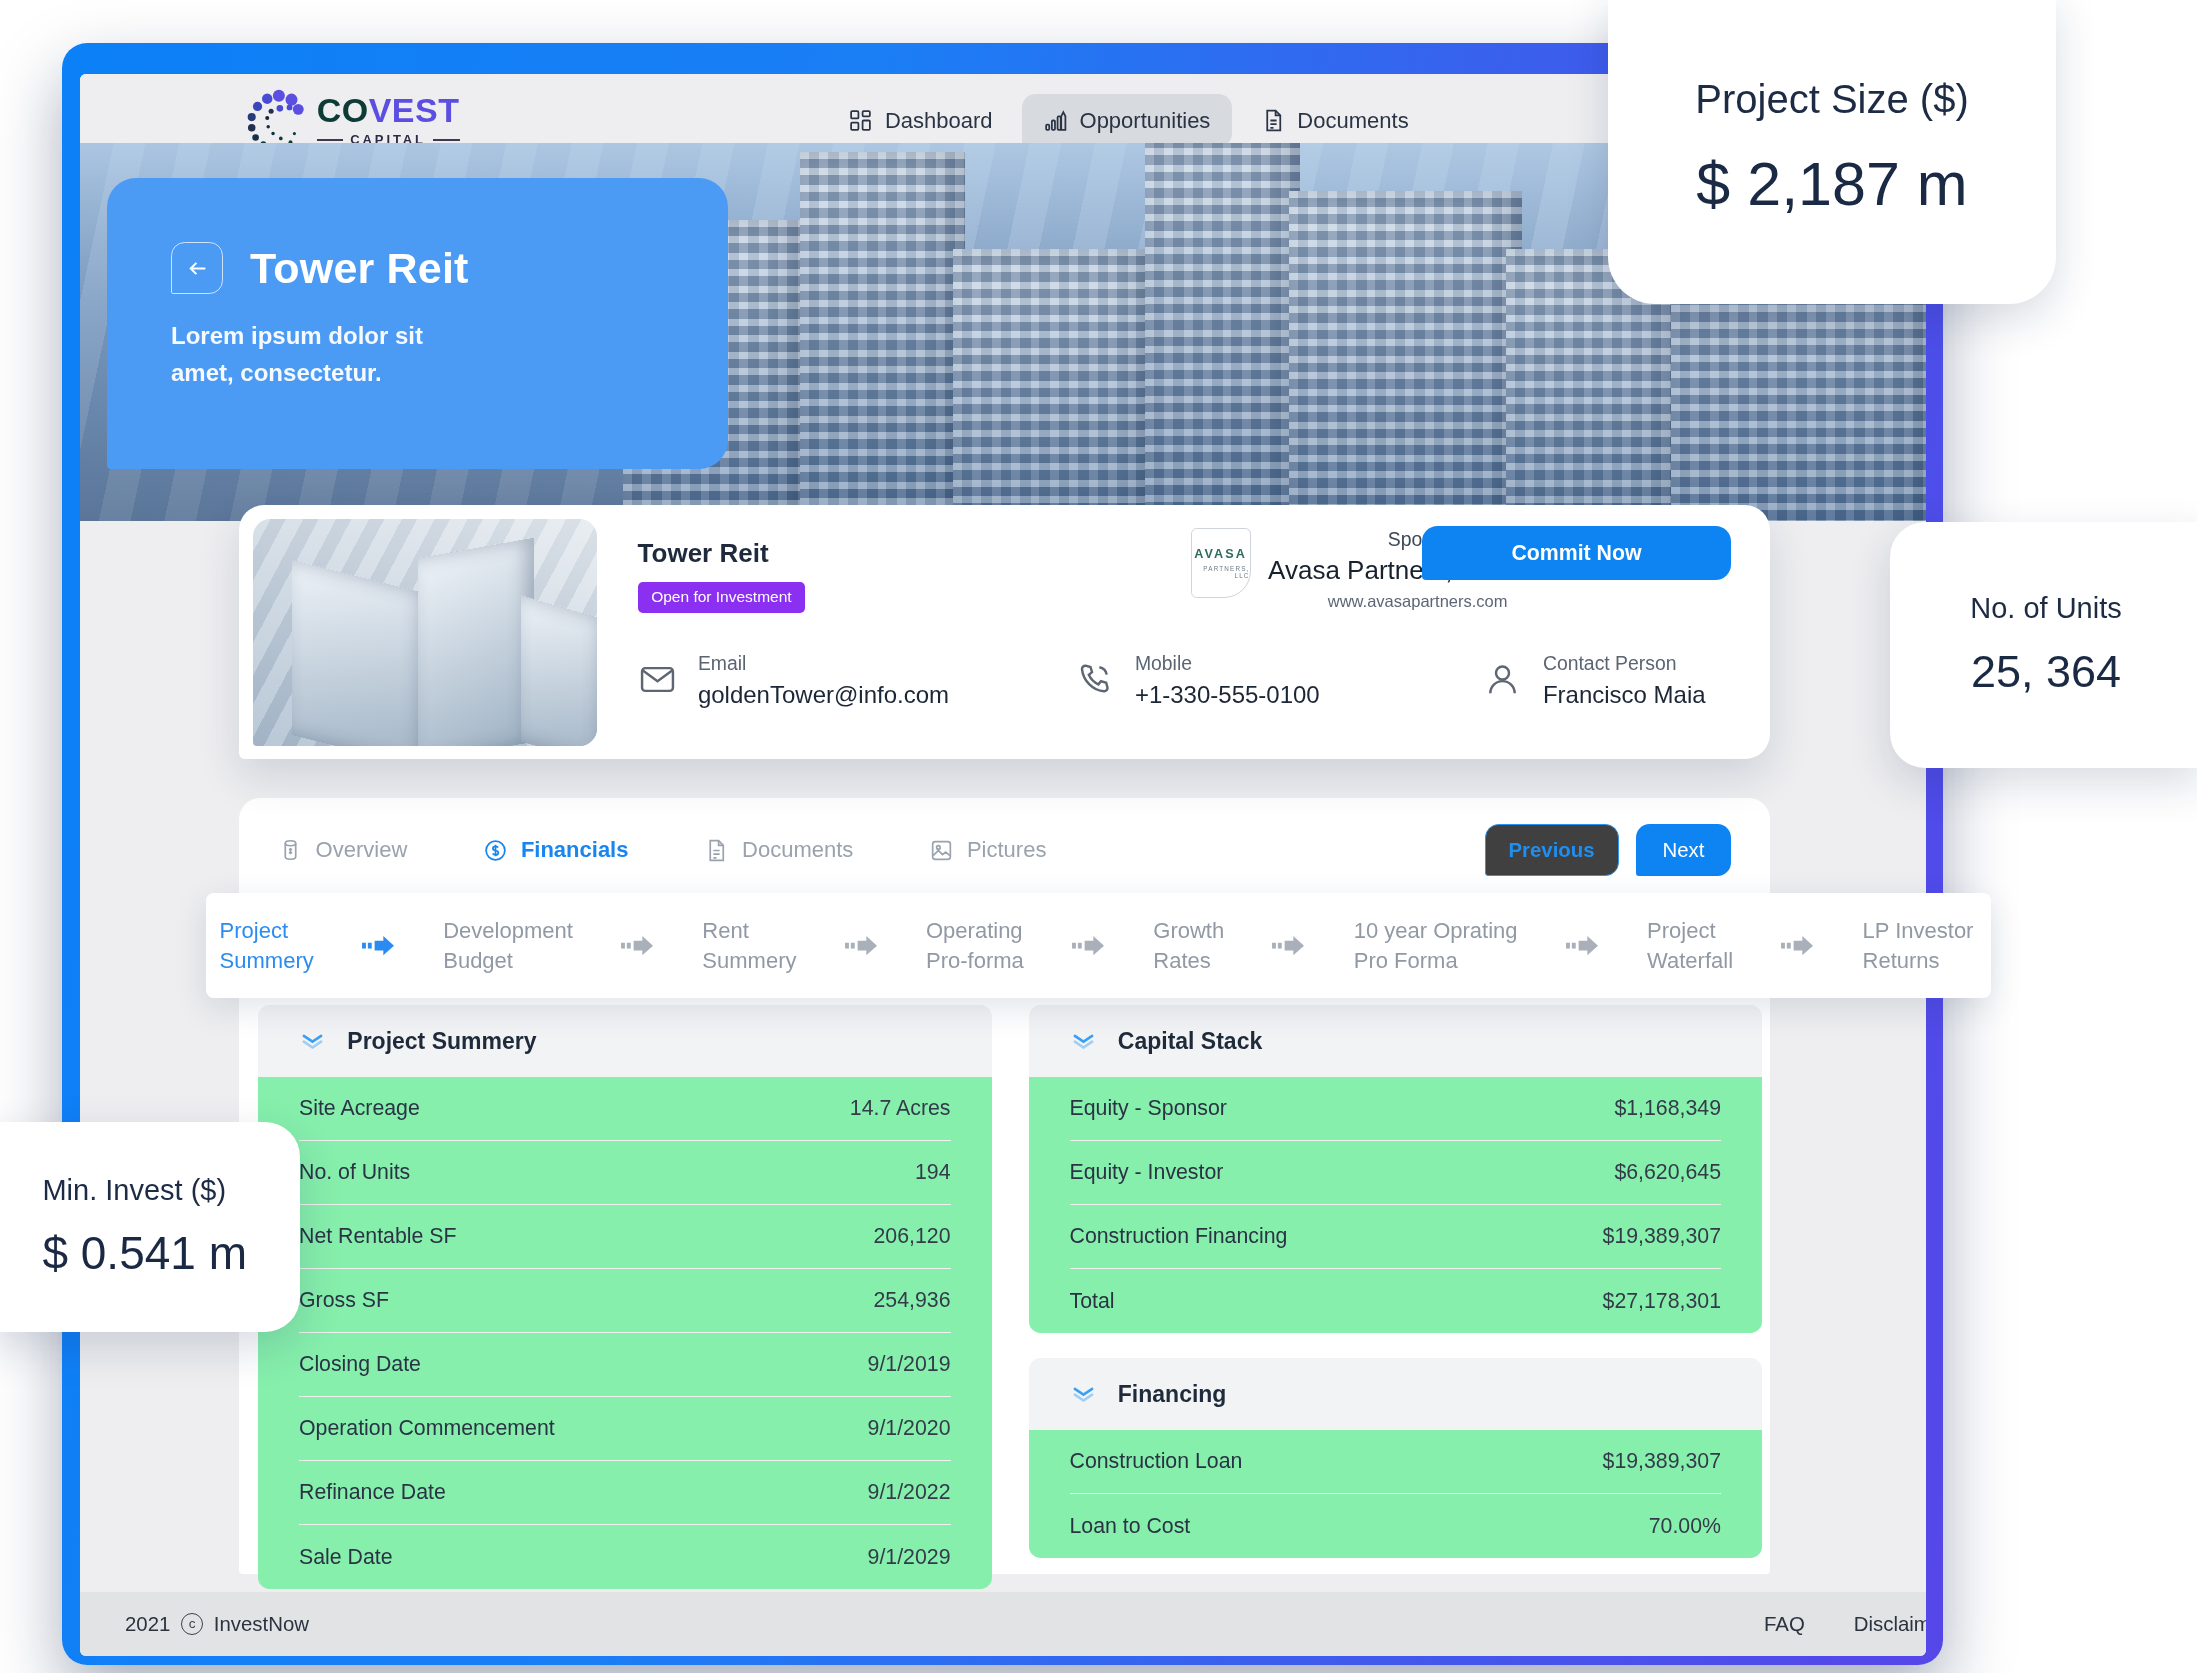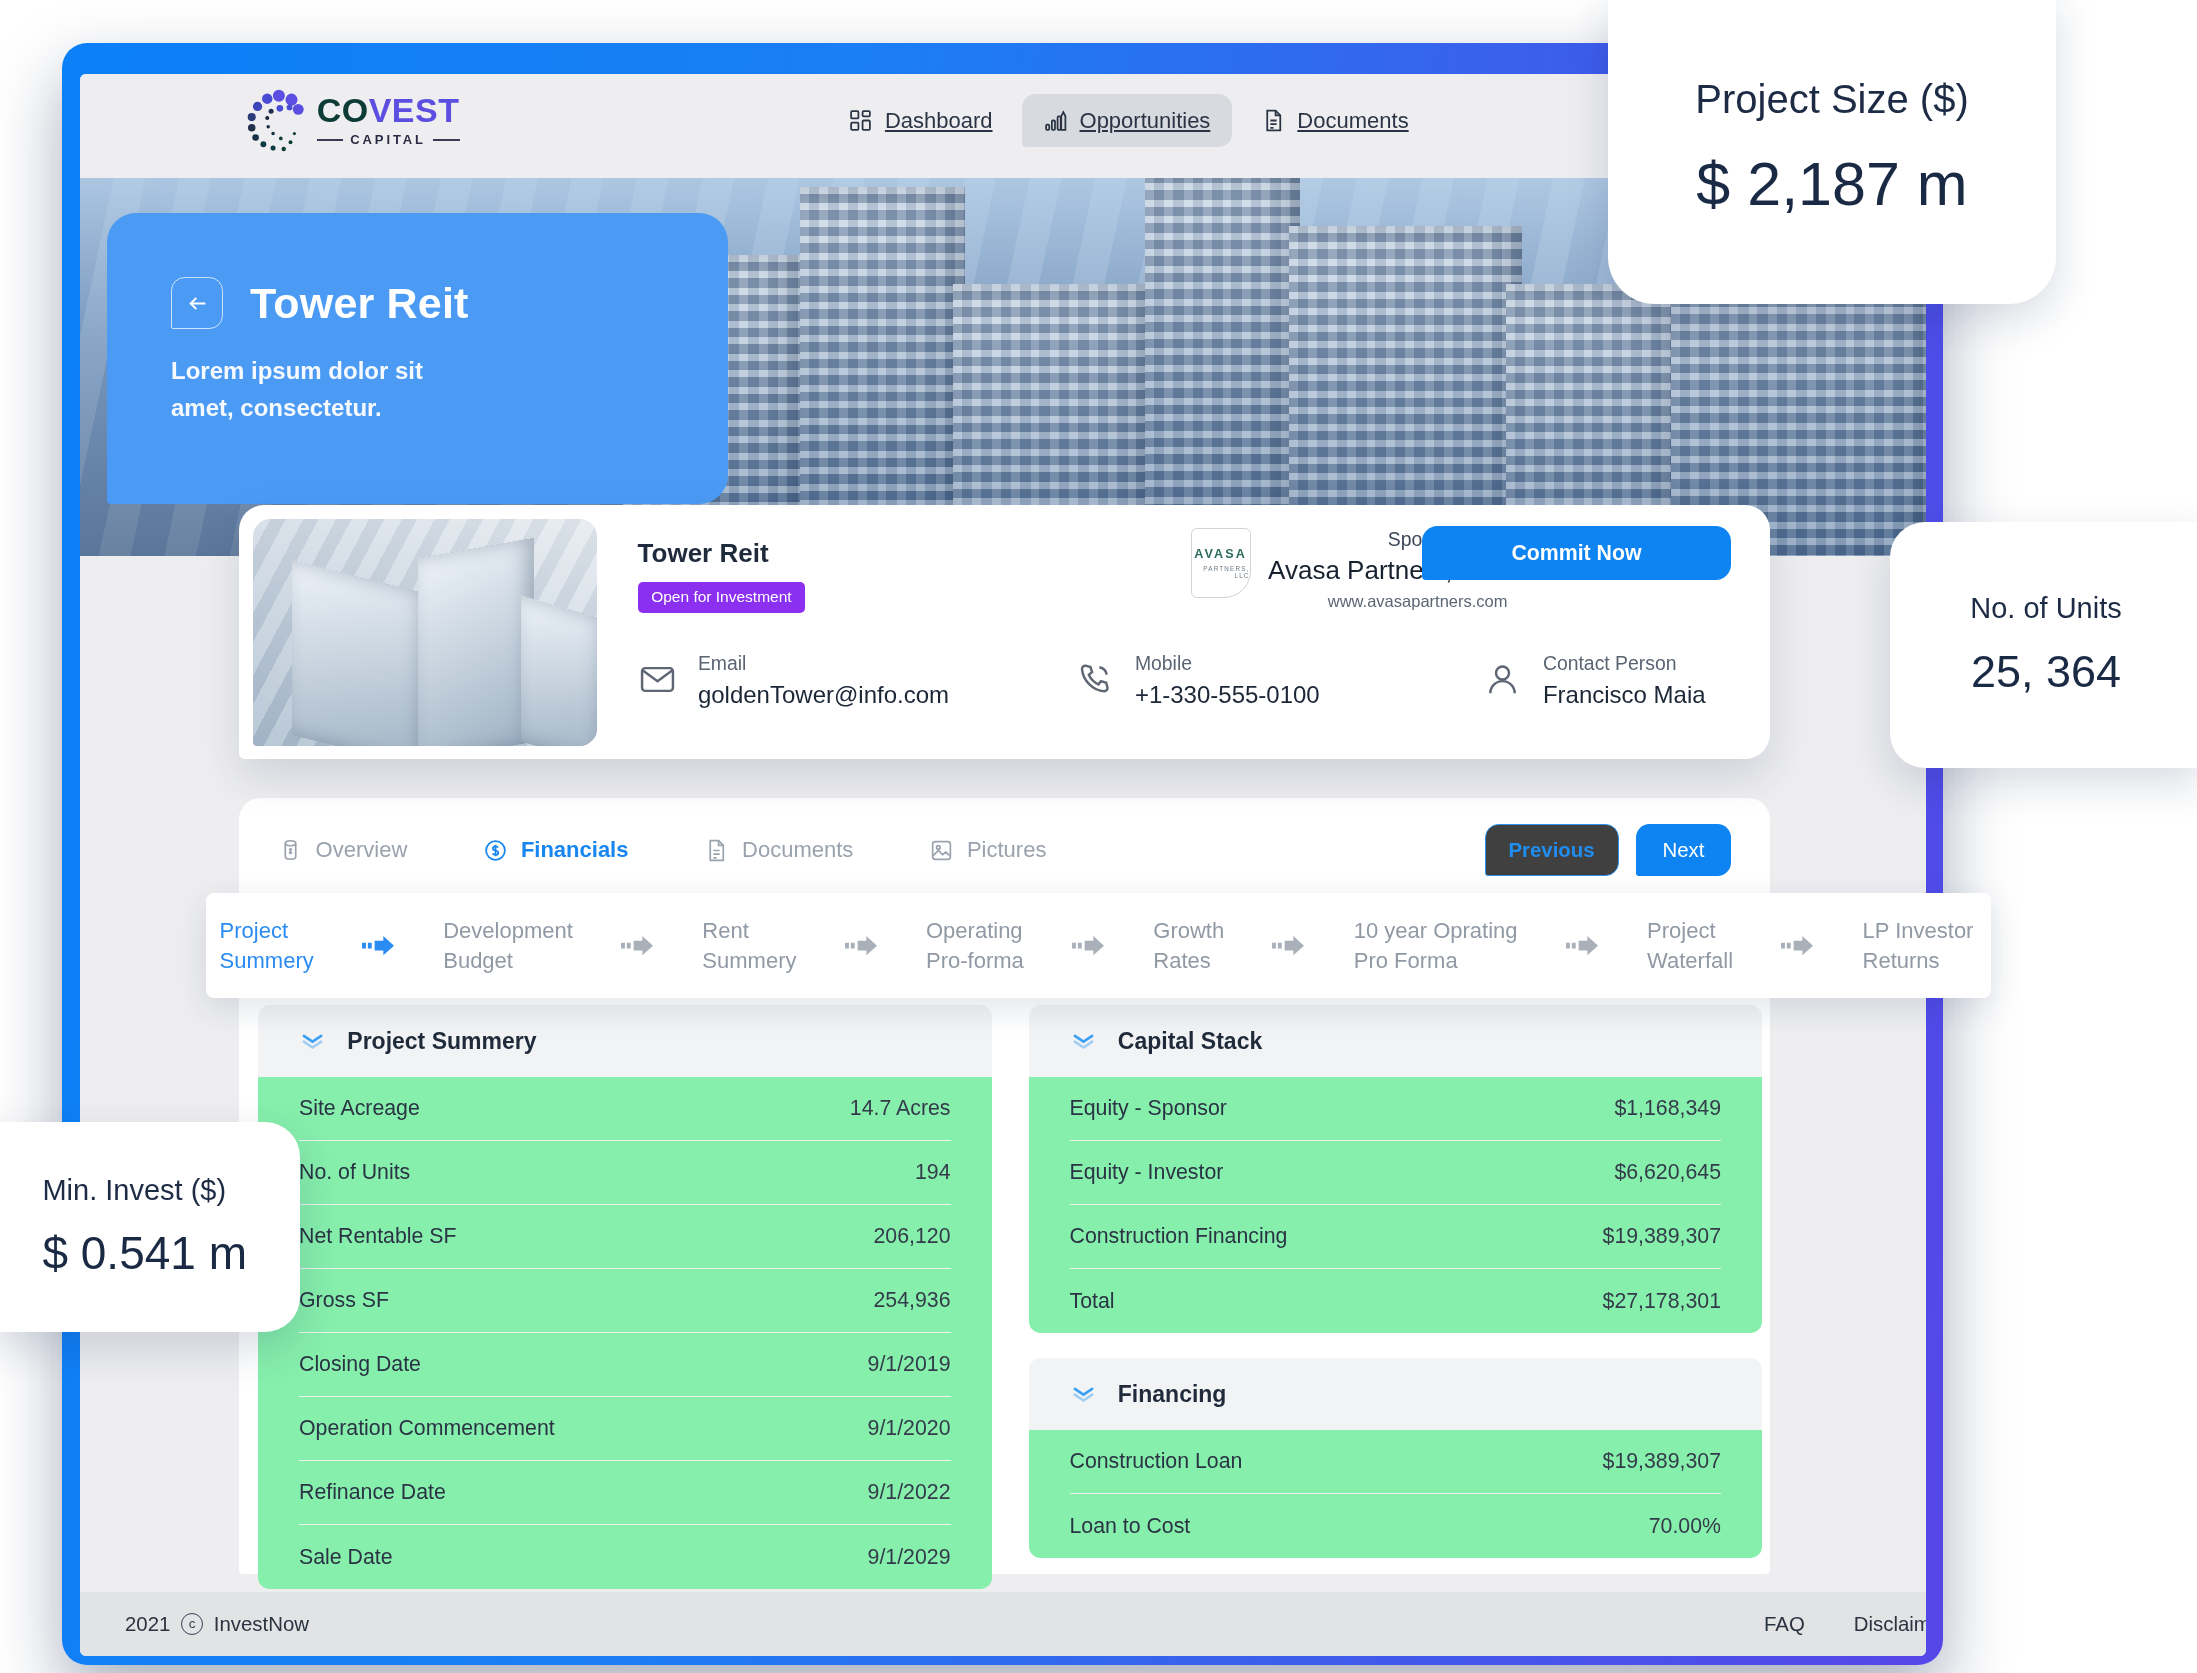--- a/index.html
+++ b/index.html
@@ -25,21 +25,21 @@
     left: 80px; top: 74px;
     width: 1846px; height: 1582px;
     background: #eeeef0;
     border-radius: 5.8px;
     overflow: hidden;
   }
 
   
   .app-header {
     position: relative;
-    height: 104px;
+    height: 69px;
     background: #eeeef0;
     display: flex;
     align-items: center;
   }
   .logo-wrap {
     position: absolute; left: 163px; top: 13.6px;
     display: flex; align-items: center; gap: 9.7px;
   }
   .logo-mark { width: 64px; height: 64px; }
   .logo-text { display: flex; flex-direction: column; line-height: 1; }
@@ -61,21 +61,20 @@
     position: absolute; left: 747px; top: 0;
     height: 93px; display: flex; align-items: center; gap: 7.8px;
   }
   .nav-item {
     display: flex; align-items: center; gap: 11.6px;
     padding: 13.6px 21.3px;
     font-size: 22px; color: #2b3445;
     border-radius: 13.6px 13.6px 13.6px 3.9px;
     cursor: pointer;
     white-space: nowrap;
-    text-decoration: underline;
   }
   .nav-item.active { background: #d7dade; }
   .nav-ico { width: 25px; height: 25px; display:block; }
 
   .header-right {
     position: absolute; right: 39px; top: 0; height: 93px;
     display: flex; align-items: center; gap: 25px;
   }
   .bell { position: relative; width: 33px; height: 33px; }
   .bell-badge {

